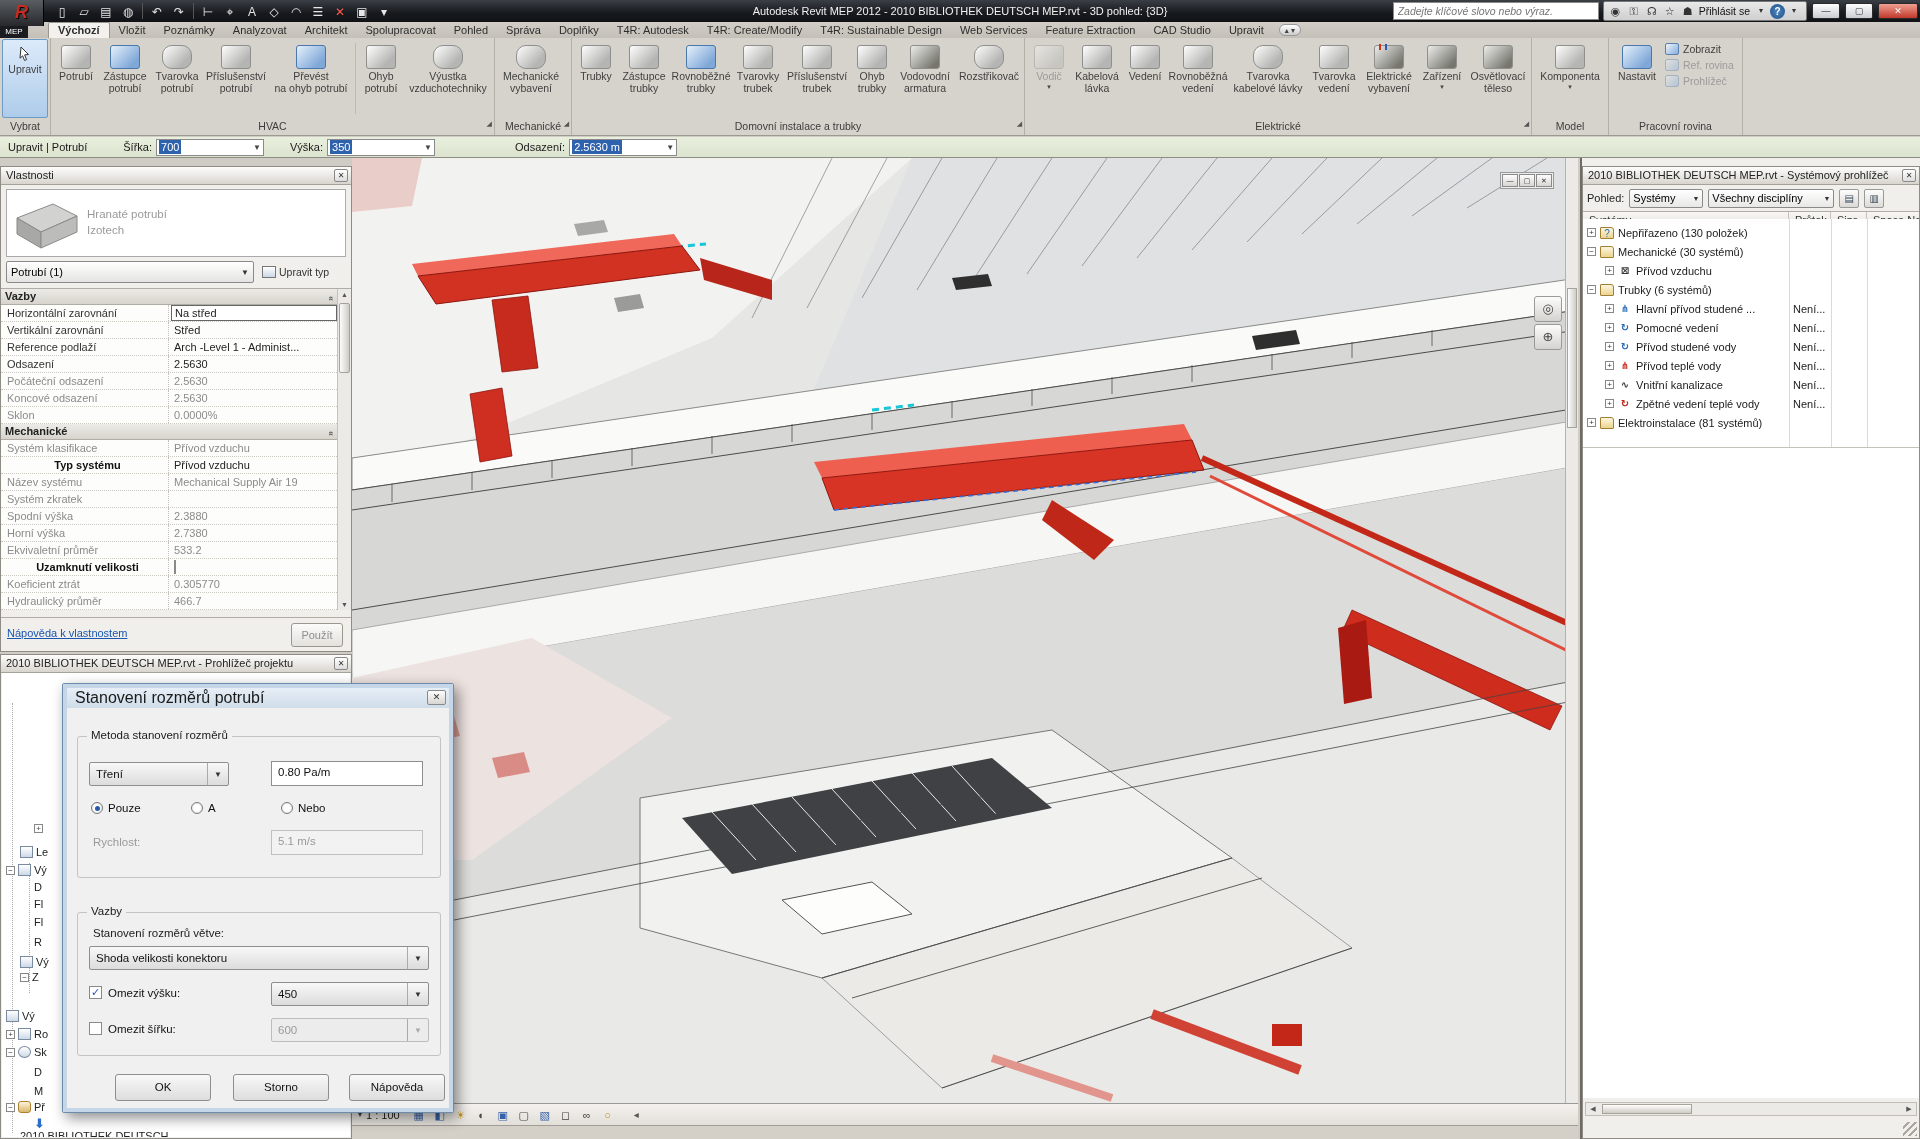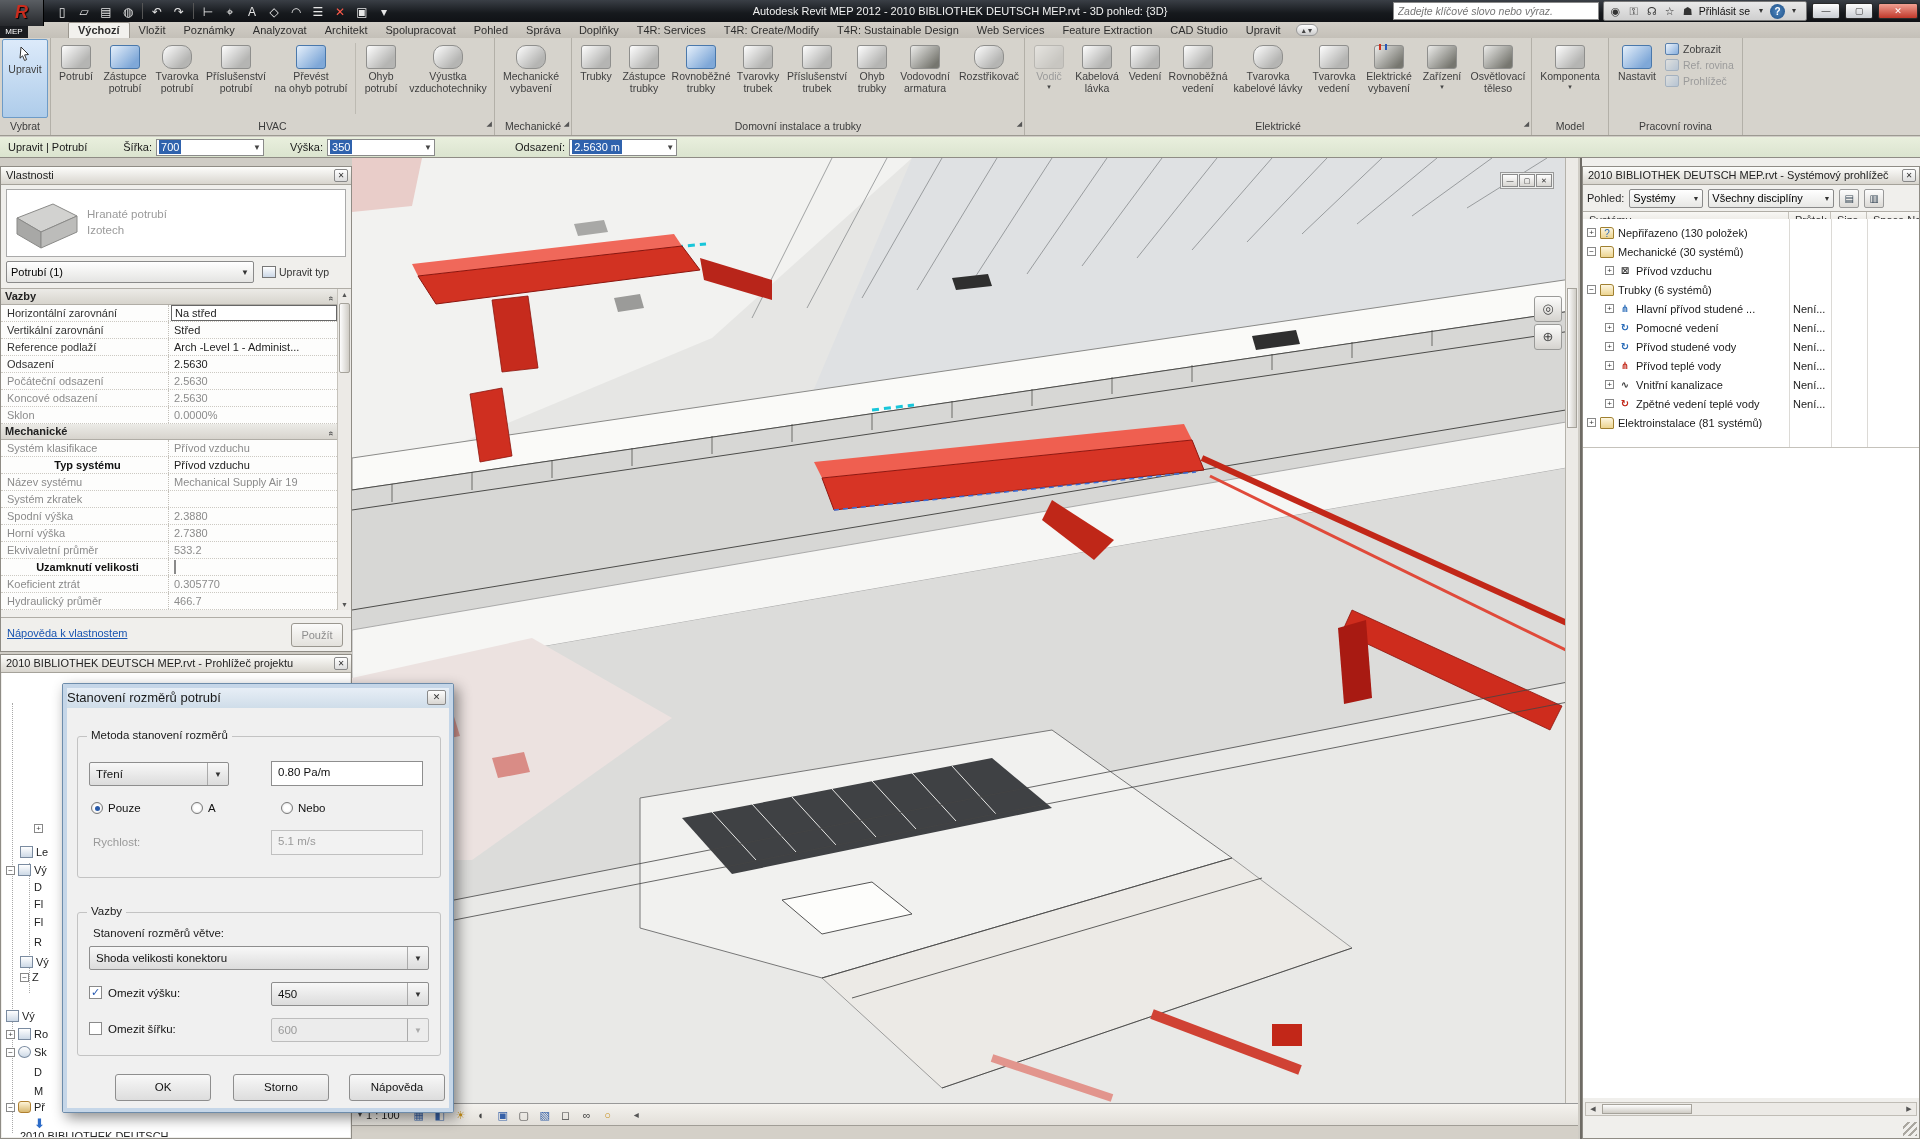--- a/index.html
+++ b/index.html
@@ -21,21 +21,21 @@
   .tbi { width:18px; height:16px; text-align:center; line-height:16px; color:#333; font-size:11px; }
   #signin { color:#111; font-size:10.5px; padding:0 2px; }
   #help-btn { width:15px; height:15px; border-radius:50%; background:radial-gradient(#4e86c0,#1d4f85); color:#fff; font-size:10px; text-align:center; line-height:15px; font-weight:bold; }
   .win-btn { width:28px; height:16px; border:1px solid #2a2a2a; border-radius:2px; background:linear-gradient(#fdfdfd,#c9cdd3); color:#333; text-align:center; line-height:14px; font-size:9px; margin-left:1px; }
   .win-btn.close { background:linear-gradient(#f0a092,#c0392b); color:#fff; width:40px; }
   #tb-right-group { display:flex; align-items:center; background:linear-gradient(#e9e9e9,#cfcfcf); border:1px solid #777; border-radius:2px; height:20px; padding:0 3px; }
 
   
   #tabrow { position:absolute; left:0; top:22px; width:1920px; height:16px; background:linear-gradient(#d2cec7,#c4c0b8); display:flex; align-items:flex-end; padding-left:48px; z-index:30; }
   .tab { padding:1px 9px 2px; font-size:11px; color:#2d2d2d; cursor:default; }
-  .tab.active { background:#f2f1ed; border:1px solid #9a968e; border-bottom:0; border-radius:2px 2px 0 0; font-weight:bold;margin-left:20px; }
+  .tab.active { background:#f2f1ed; border:1px solid #9a968e; border-bottom:0; border-radius:2px 2px 0 0; font-weight:bold; }
   #tab-toggle { margin-left:6px; font-size:8px; color:#444; border:1px solid #999; border-radius:7px; background:linear-gradient(#fff,#ccc); padding:0 5px; height:12px; line-height:11px; margin-bottom:2px; }
 
   
   #ribbon { position:absolute; left:0; top:38px; width:1920px; height:98px; background:#d6d3cc; border-bottom:1px solid #9d9a92; display:flex; z-index:30; }
   .rgroup { display:flex; flex-direction:column; border-right:1px solid #b3b0a8; }
   .rbtns { flex:1; display:flex; align-items:stretch; padding:1px 2px 0; }
   .rcap { height:17px; font-size:10.5px; color:#3c3c3c; text-align:center; line-height:16px; position:relative; padding:0 10px; white-space:nowrap; }
   .rcap .launcher { position:absolute; right:2px; bottom:3px; font-size:7px; color:#555; }
   .rbtn { display:flex; flex-direction:column; align-items:center; padding-top:2px; border:1px solid transparent; border-radius:2px; cursor:default; }
   .rbtn.selected { background:linear-gradient(#dceafa,#aeccea); border-color:#6d9bc7; }
@@ -148,21 +148,21 @@
   #sysb-hscroll { position:absolute; left:2px; right:2px; bottom:22px; height:14px; background:#eceae6; border:1px solid #c0bdb6; display:flex; align-items:center; }
   .hs-arr { width:14px; text-align:center; font-size:7px; color:#555; }
   #hs-thumb { width:90px; height:10px; background:linear-gradient(#fdfdfd,#cfccc5); border:1px solid #a6a39b; margin-left:2px; }
   #grip { position:absolute; right:2px; bottom:2px; width:14px; height:14px; background:
     repeating-linear-gradient(135deg, transparent 0 3px, #aaa7a0 3px 5px); }
 
   
   #dlg { position:absolute; left:62px; top:683px; width:392px; height:430px; z-index:60;
     background:#f0f0f0; border:1px solid #6d8cab; box-shadow:4px 5px 14px rgba(0,0,0,.45); border-radius:2px; }
   #dlg-frame { position:absolute; inset:0; border:4px solid #c5d6e8; border-radius:2px; pointer-events:none; }
-  #dlg-title { position:absolute; left:4px; top:4px; right:4px; height:20px; background:linear-gradient(#e7eef6,#cfdde9); font-size:13px; color:#1a1a1a; line-height:19px; }
+  #dlg-title { position:absolute; left:4px; top:4px; right:4px; height:20px; background:linear-gradient(#e7eef6,#cfdde9); font-size:16px; color:#1a1a1a; line-height:19px; padding-left:8px; }
   #dlg-x { position:absolute; right:7px; top:6px; width:19px; height:15px; border:1px solid #8a8a8a; border-radius:2px; background:linear-gradient(#fdfdfd,#d8d6d2); color:#333; font-size:9px; text-align:center; line-height:13px; }
   .grpbox { position:absolute; border:1px solid #c3c3c3; border-radius:3px; }
   .grplbl { position:absolute; font-size:11.5px; color:#1a1a1a; background:#f0f0f0; padding:0 4px; }
   .wcombo { position:absolute; height:24px; border:1px solid #8e8e8e; border-radius:2px; background:linear-gradient(#f8f8f8,#dcdcdc); display:flex; align-items:center; padding:0 6px; font-size:11.5px; color:#111; }
   .wcombo .arr { margin-left:auto; font-size:8px; color:#333; border-left:1px solid #aaa; padding-left:6px; height:100%; display:flex; align-items:center; }
   .wcombo.disabled { color:#9a9a9a; background:#ececec; border-color:#bdbdbd; }
   .winput { position:absolute; height:25px; border:1px solid #8e8e8e; background:#fff; font-size:11.5px; color:#111; padding:4px 6px 0; }
   .winput.disabled { color:#9a9a9a; background:#f2f2f2; border-color:#c0c0c0; }
   .radio { position:absolute; display:flex; align-items:center; gap:5px; font-size:11.5px; color:#111; }
   .radio .rdot { width:12px; height:12px; border:1px solid #7a7a7a; border-radius:50%; background:radial-gradient(#fff 40%,#d8d8d8); position:relative; }
@@ -221,21 +221,21 @@
 <div id="tabrow">
     <div class="tab active"><span>Výchozí</span></div>
     <div class="tab"><span>Vložit</span></div>
     <div class="tab"><span>Poznámky</span></div>
     <div class="tab"><span>Analyzovat</span></div>
     <div class="tab"><span>Architekt</span></div>
     <div class="tab"><span>Spolupracovat</span></div>
     <div class="tab"><span>Pohled</span></div>
     <div class="tab"><span>Správa</span></div>
     <div class="tab"><span>Doplňky</span></div>
-    <div class="tab"><span>T4R: Services</span></div>
+    <div class="tab"><span>T4R: Autodesk</span></div>
     <div class="tab"><span>T4R: Create/Modify</span></div>
     <div class="tab"><span>T4R: Sustainable Design</span></div>
     <div class="tab"><span>Web Services</span></div>
     <div class="tab"><span>Feature Extraction</span></div>
     <div class="tab"><span>CAD Studio</span></div>
     <div class="tab"><span>Upravit</span></div>
     <div id="tab-toggle">▴ ▾</div>
   </div>
 
 <div id="ribbon">

